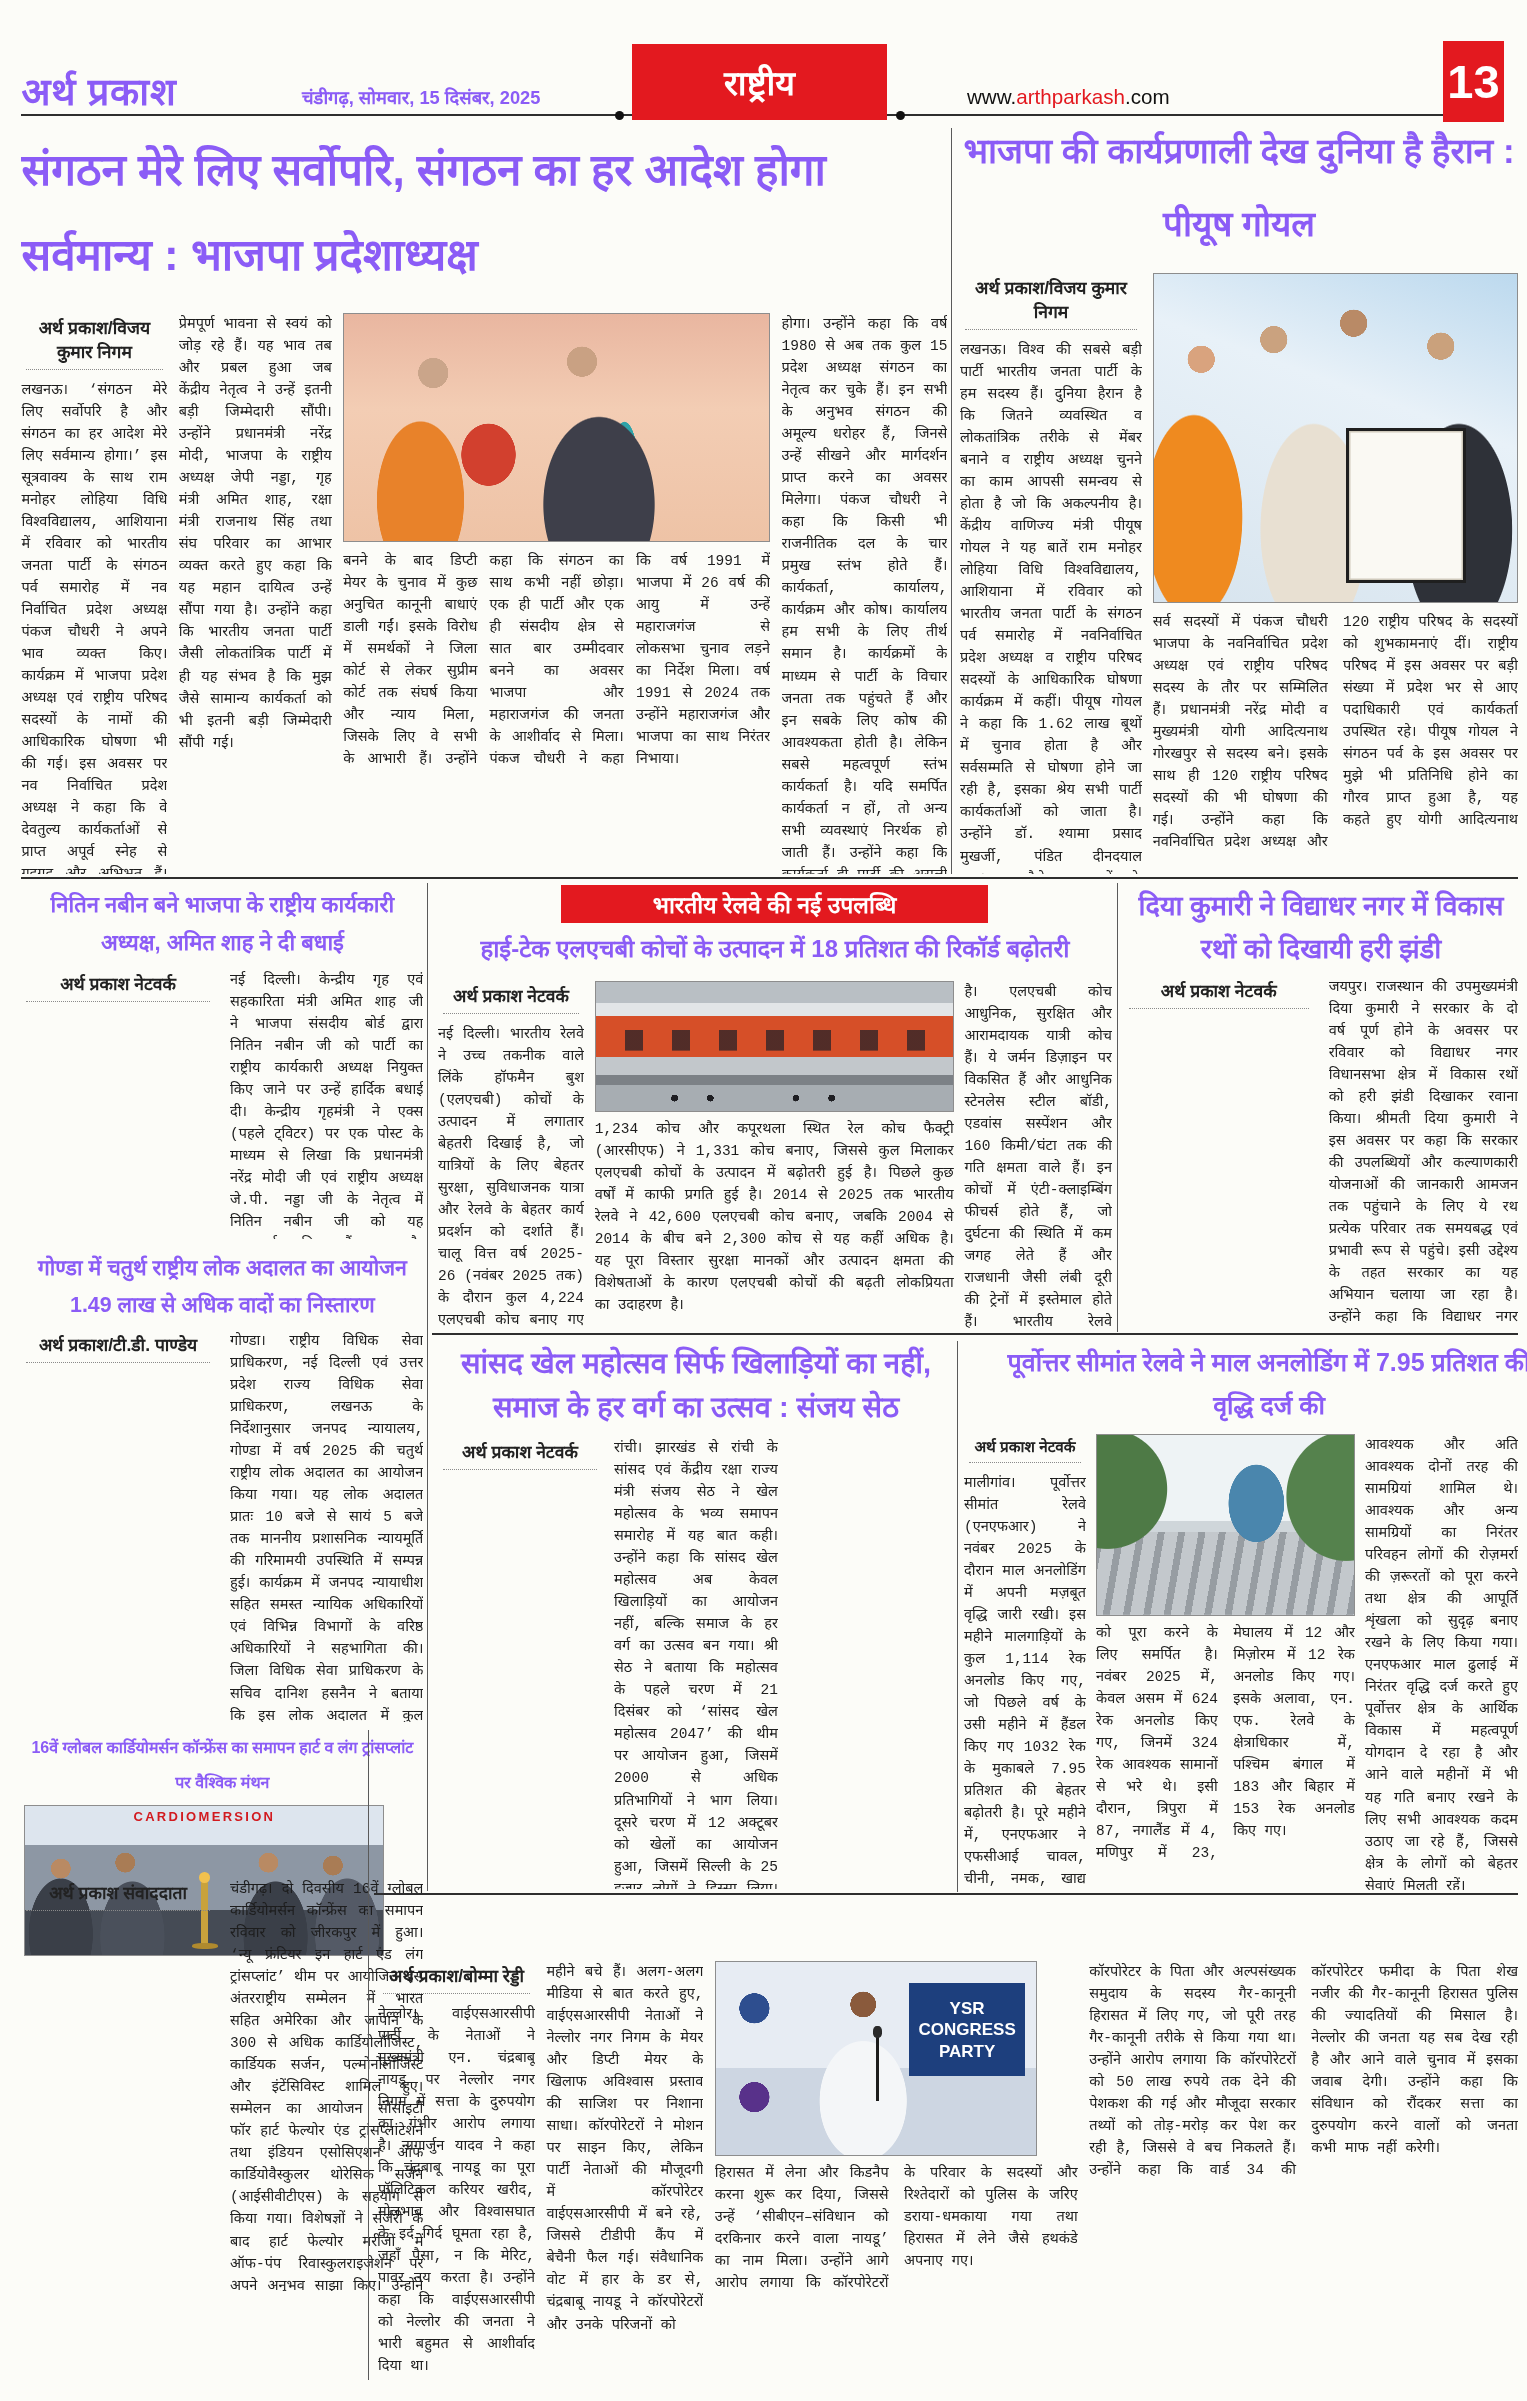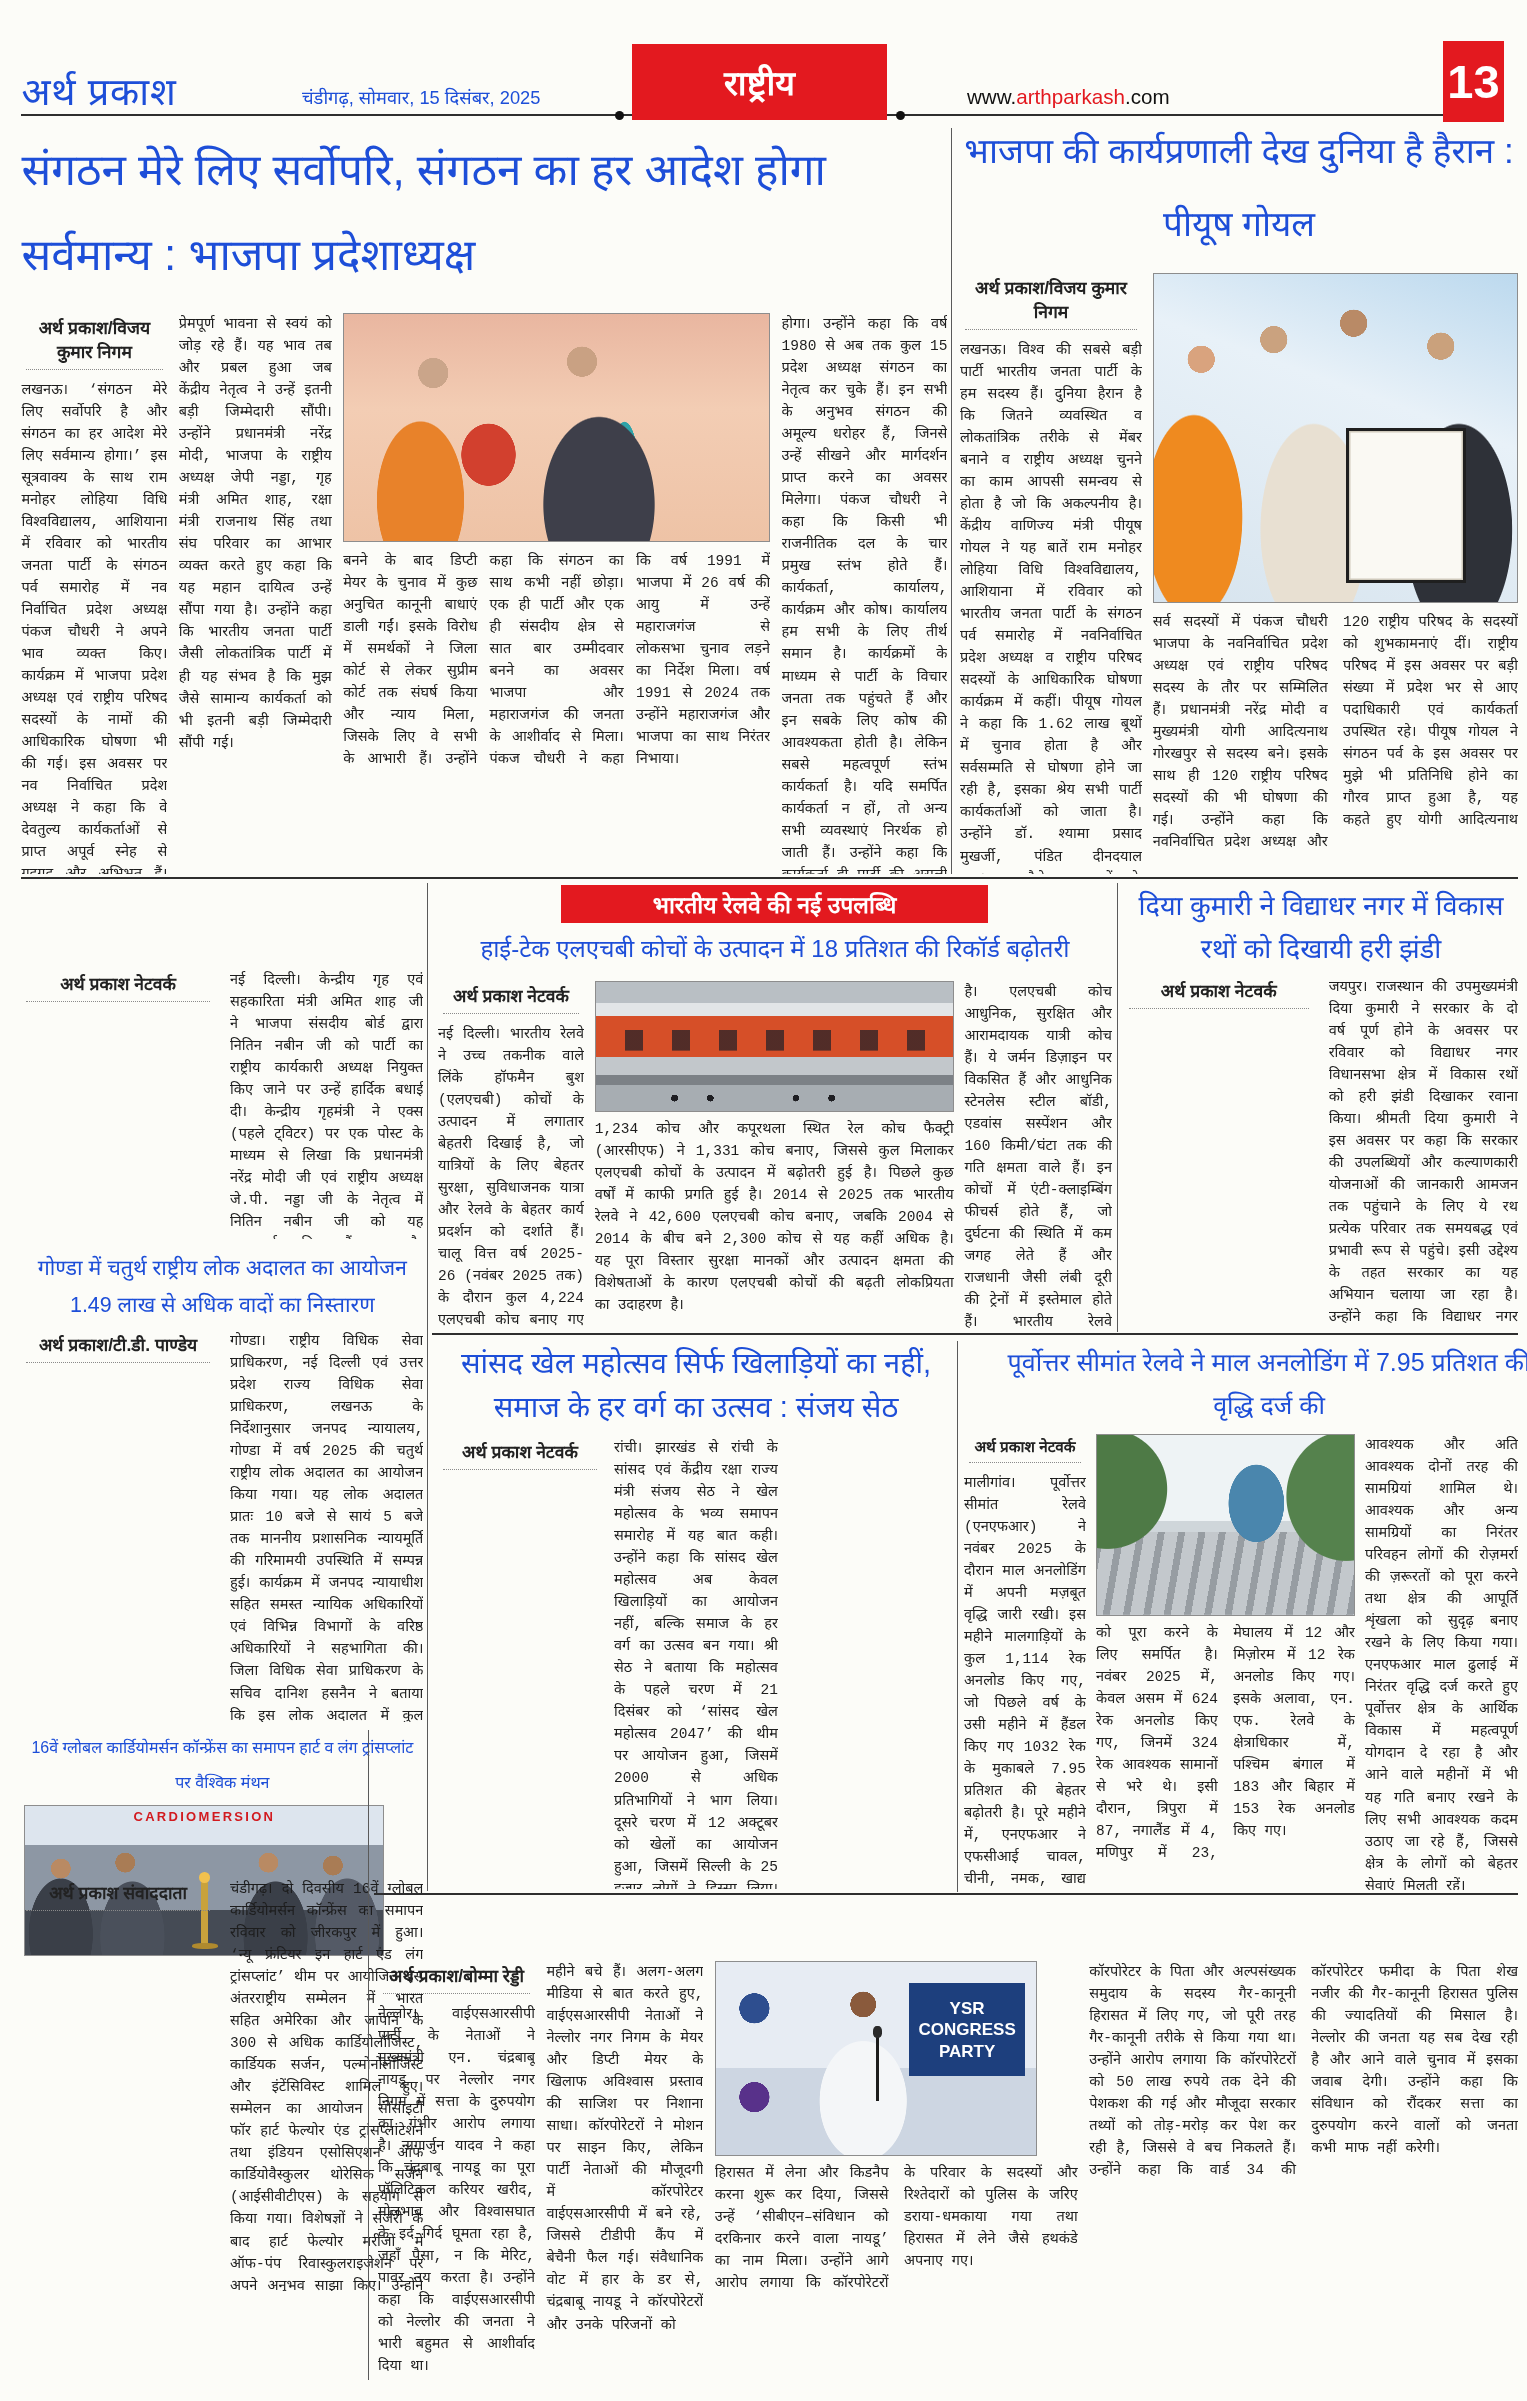--- a/index.html
+++ b/index.html
@@ -3,21 +3,21 @@
 <meta charset="utf-8">
 <style>
   html,body{margin:0;padding:0;}
   body{background:#888;}
   .page{
     position:relative; width:1527px; height:2401px;
     background:#fcfcf8; margin:0 auto; overflow:hidden;
     font-family:"Liberation Sans","DejaVu Sans",sans-serif; color:#151515;
   }
   .abs{position:absolute;}
-  .hl{font-weight:normal; color:#1d4ed8; letter-spacing:0;}
+  .hl{font-weight:bold; color:#8b5cf6; letter-spacing:0;}
   .center{text-align:center;}
   .nowrap{white-space:nowrap; overflow:hidden;}
   .bt{font-size:14.5px; line-height:1.52; text-align:justify; color:#1d1d1d; overflow:hidden;font-family:Liberation Mono, monospace;}
   .byline{font-weight:bold; font-size:17.5px; text-align:center; color:#222;
           padding:1.5px 3.1px 6.1px; border-bottom:1.5px dotted #8a8a8a; margin:0 4.6px 9.2px;}
   .cols2{column-count:2; column-gap:15.3px;}
   .cols3{column-count:3; column-gap:12.2px;}
   .rule-h{background:#2e2e2e; height:1.5px;}
   .rule-v{background:#5a5a5a; width:0.8px;}
   .dot{width:9.2px; height:9.2px; border-radius:50%; background:#111;}
@@ -131,20 +131,21 @@
     <div style="overflow:hidden;">
       <div class="photo pB" style="width:100%; height:330px; margin-bottom:7.6px;">
         <div class="cert"></div>
       </div>
       <div class="bt cols2" style="height:256px;">सर्व सदस्यों में पंकज चौधरी भाजपा के नवनिर्वाचित प्रदेश अध्यक्ष एवं राष्ट्रीय परिषद सदस्य के तौर पर सम्मिलित हैं। प्रधानमंत्री नरेंद्र मोदी व मुख्यमंत्री योगी आदित्यनाथ गोरखपुर से सदस्य बने। इसके साथ ही 120 राष्ट्रीय परिषद सदस्यों की भी घोषणा की गई। उन्होंने कहा कि नवनिर्वाचित प्रदेश अध्यक्ष और 120 राष्ट्रीय परिषद के सदस्यों को शुभकामनाएं दीं। राष्ट्रीय परिषद में इस अवसर पर बड़ी संख्या में प्रदेश भर से आए पदाधिकारी एवं कार्यकर्ता उपस्थित रहे। पीयूष गोयल ने संगठन पर्व के इस अवसर पर मुझे भी प्रतिनिधि होने का गौरव प्राप्त हुआ है, यह कहते हुए योगी आदित्यनाथ एवं भाजपा प्रदेश नेतृत्व का आभार व्यक्त किया।</div>
     </div>
   </div>
 
   <div class="abs rule-h" style="left:21.4px; top:877px; width:1497px;"></div>
 
+  <div class="abs hl center" style="left:21.4px; top:886px; width:402px; font-size:22px; line-height:38px; height:78px; overflow:hidden;">नितिन नबीन बने भाजपा के राष्ट्रीय कार्यकारी अध्यक्ष, अमित शाह ने दी बधाई</div>
   <div class="abs cols2" style="left:21.4px; top:969px; width:402px; height:270px; overflow:hidden;">
     <div class="byline">अर्थ प्रकाश नेटवर्क</div>
     <div class="bt">नई दिल्ली। केन्द्रीय गृह एवं सहकारिता मंत्री अमित शाह जी ने भाजपा संसदीय बोर्ड द्वारा नितिन नबीन जी को पार्टी का राष्ट्रीय कार्यकारी अध्यक्ष नियुक्त किए जाने पर उन्हें हार्दिक बधाई दी। केन्द्रीय गृहमंत्री ने एक्स (पहले ट्विटर) पर एक पोस्ट के माध्यम से लिखा कि प्रधानमंत्री नरेंद्र मोदी जी एवं राष्ट्रीय अध्यक्ष जे.पी. नड्डा जी के नेतृत्व में नितिन नबीन जी को यह महत्वपूर्ण दायित्व सौंपा गया है। महासचिव हो, या बिहार में प्रदेश युवा मोर्चा के प्रदेश अध्यक्ष या छत्तीसगढ़ के प्रदेश प्रभारी, उन्होंने संगठन के हर दायित्व को पूरी निष्ठा और सफलता से निभाया है। नितिन नबीन के भाजपा का राष्ट्रीय कार्यकारी अध्यक्ष बनने पर भाजपा युवा मोर्चा के राष्ट्रीय अध्यक्ष सहित अनेक नेताओं ने भी उनके सफल कार्यकाल के लिए शुभकामनाएं दीं।</div>
   </div>
 
   <div class="abs hl center" style="left:21.4px; top:1250px; width:402px; font-size:21.4px; line-height:37px; height:76px; overflow:hidden;">गोण्डा में चतुर्थ राष्ट्रीय लोक अदालत का आयोजन 1.49 लाख से अधिक वादों का निस्तारण</div>
   <div class="abs cols2" style="left:21.4px; top:1330px; width:402px; height:392px; overflow:hidden;">
     <div class="byline">अर्थ प्रकाश/टी.डी. पाण्डेय</div>
     <div class="bt">गोण्डा। राष्ट्रीय विधिक सेवा प्राधिकरण, नई दिल्ली एवं उत्तर प्रदेश राज्य विधिक सेवा प्राधिकरण, लखनऊ के निर्देशानुसार जनपद न्यायालय, गोण्डा में वर्ष 2025 की चतुर्थ राष्ट्रीय लोक अदालत का आयोजन किया गया। यह लोक अदालत प्रातः 10 बजे से सायं 5 बजे तक माननीय प्रशासनिक न्यायमूर्ति की गरिमामयी उपस्थिति में सम्पन्न हुई। कार्यक्रम में जनपद न्यायाधीश सहित समस्त न्यायिक अधिकारियों एवं विभिन्न विभागों के वरिष्ठ अधिकारियों ने सहभागिता की। जिला विधिक सेवा प्राधिकरण के सचिव दानिश हसनैन ने बताया कि इस लोक अदालत में कुल 8013 वादों का निस्तारण किया गया, जिसमें 26.83 लाख रुपये से अधिक की धनराशि का समझौता हुआ। इसके अतिरिक्त जनपद के विभिन्न विभागों द्वारा प्री-लिटिगेशन के माध्यम से 1,41,111 वादों का निस्तारण कर 10.75 करोड़ रुपये से अधिक की समझौता राशि निर्धारित की गई। मोटर दुर्घटना दावा अधिकरण के मामलों में 3.16 करोड़ रुपये से अधिक का प्रतिकर तय किया गया। इस प्रकार कुल 1,49,124 वादों का निस्तारण हुआ। लोक अदालत में समस्त न्यायिक अधिकारीगण, बैंक एवं बीएसएनएल के अधिकारियों ने सहयोग किया, जिससे आमजन को शीघ्र न्याय का लाभ मिला।</div>
   </div>

